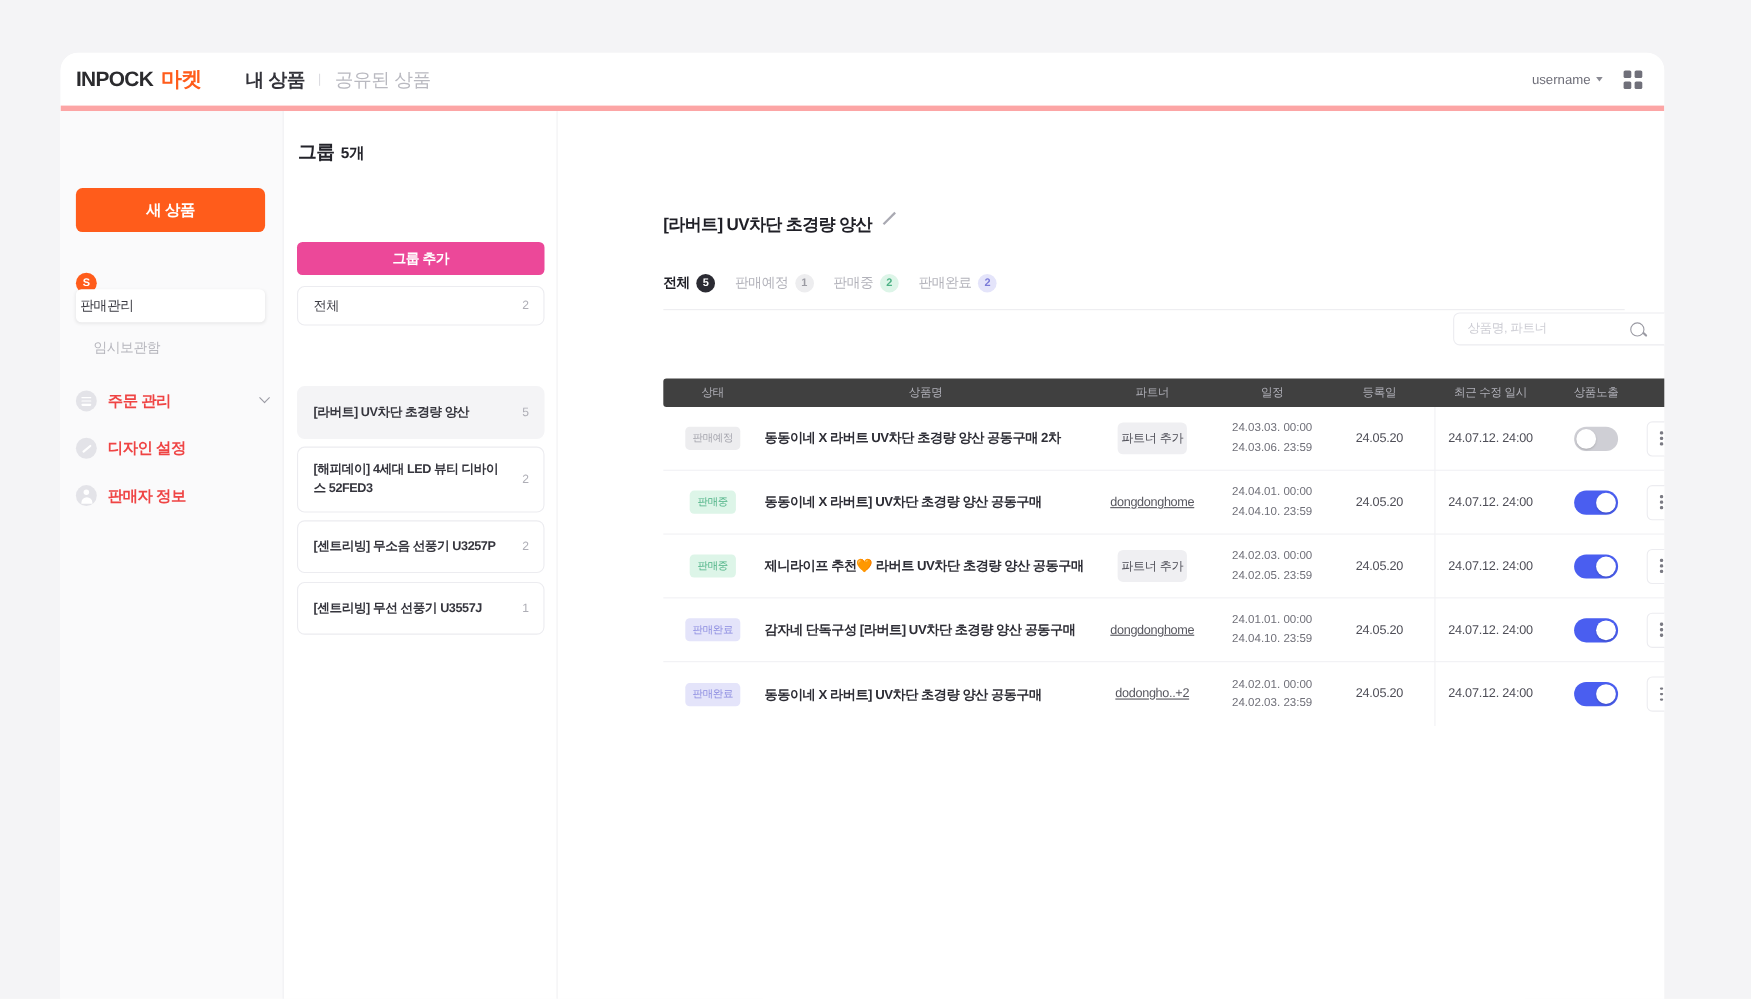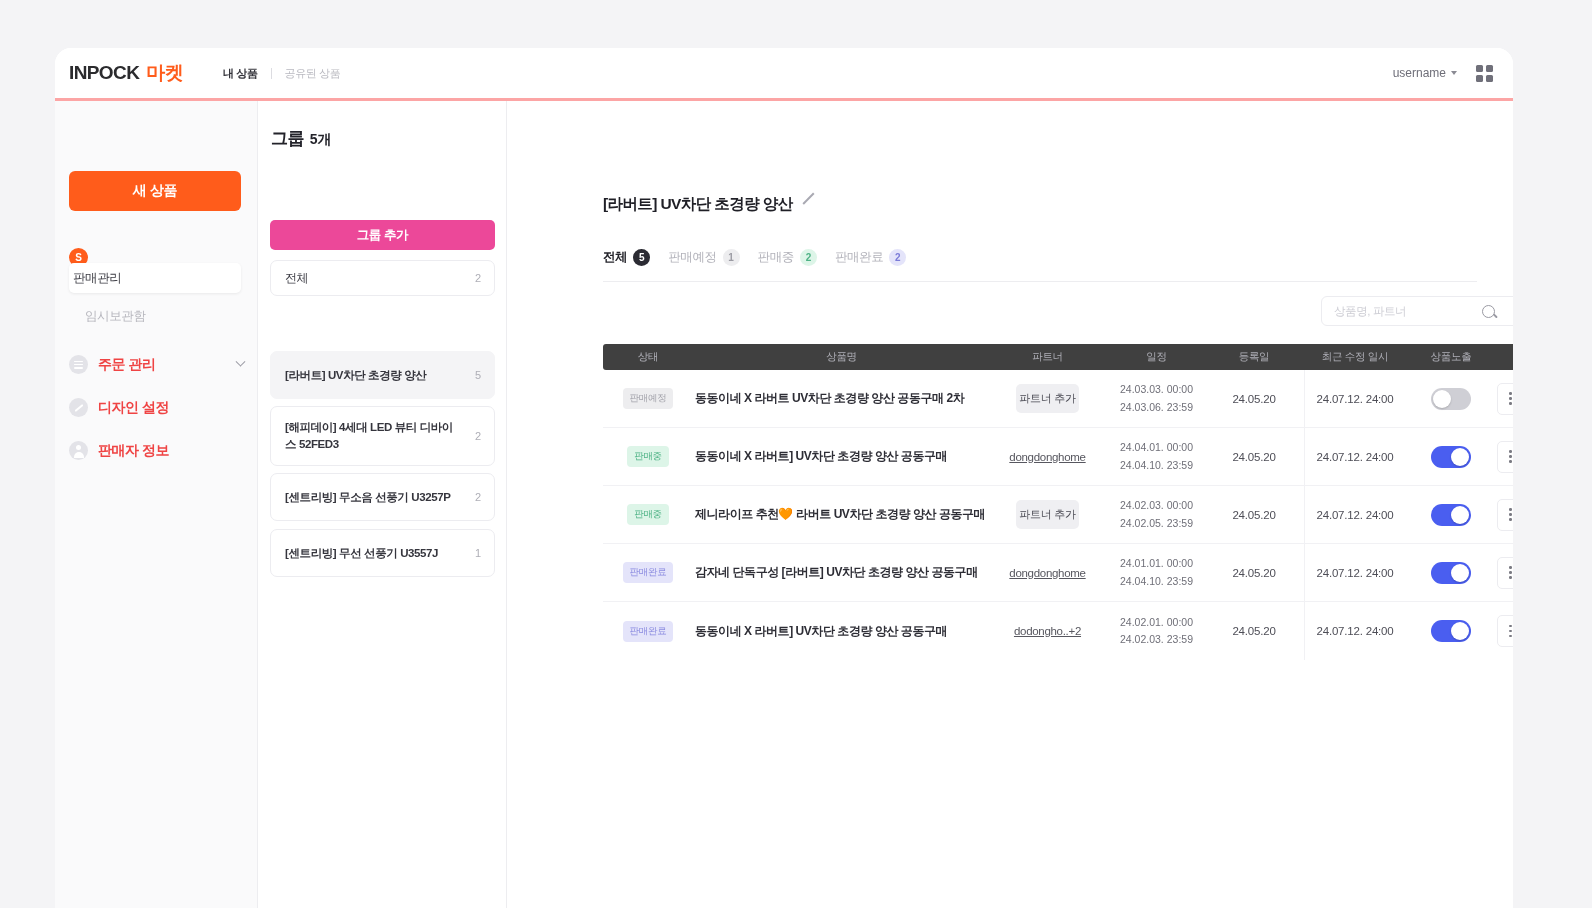--- a/index.html
+++ b/index.html
@@ -18,28 +18,28 @@
     background: #ffffff;
     border-radius: 16px 16px 0 0;
     overflow: hidden;
   }
 
   
   #topbar {
     position: absolute; left: 0; top: 0;
     width: 100%; height: 53px;
     background: #fff;
-    border-bottom: 3px solid #fca5a5;
+    border-bottom: 5px solid #fca5a5;
     display: flex; align-items: center;
   }
   #brand { display: flex; align-items: baseline; margin-left: 14px; }
   #brand .b1 { font-size: 19px; font-weight: 700; letter-spacing: -0.6px; color: #2b2b2e; }
   #brand .b2 { font-size: 19px; font-weight: 700; letter-spacing: -0.6px; color: #ff5c1b; margin-left: 7px; }
   #topnav { display: flex; align-items: center; margin-left: 40px; gap: 13px; }
-  #topnav .nav { font-size: 11px; font-weight: 700; color: #33333a; letter-spacing: -0.4px; cursor: pointer; }
+  #topnav .nav { font-size: 17px; font-weight: 700; color: #33333a; letter-spacing: -0.4px; cursor: pointer; }
   #topnav .nav.dim { font-weight: 400; color: #b9b9c0; }
   #topnav .sep { width: 1px; height: 11px; background: #dcdce1; }
   #topright { margin-left: auto; display: flex; align-items: center; gap: 19px; margin-right: 20px; }
   #username { font-size: 12px; color: #6e6e78; display: flex; align-items: center; gap: 5px; cursor: pointer; }
   .caret { width: 0; height: 0; border-left: 3.5px solid transparent; border-right: 3.5px solid transparent; border-top: 4.5px solid #8a8a93; }
   #grid-icon { display: grid; grid-template-columns: 7px 7px; grid-template-rows: 7px 7px; gap: 3px; cursor: pointer; }
   #grid-icon i { background: #70707a; border-radius: 1.5px; display: block; }
 
   
   #sidebar {
@@ -130,21 +130,21 @@
 
   #tabs { position: absolute; left: 96px; top: 148px; display: flex; align-items: center; gap: 18px; }
   .tab { display: flex; align-items: center; gap: 6px; cursor: pointer; }
   .tab .lb { font-size: 12.5px; letter-spacing: -0.4px; color: #b2b2ba; font-weight: 400; }
   .tab.active .lb { color: #23232a; font-weight: 700; }
   .pill { min-width: 17px; height: 17px; border-radius: 9px; display: flex; align-items: center; justify-content: center; font-size: 10px; font-weight: 700; padding: 0 4px; }
 
   #hrule { position: absolute; left: 96px; top: 180px; width: 874px; height: 1px; background: #ededf0; }
 
   #main-search {
-    position: absolute; left: 814px; top: 195px;
+    position: absolute; left: 814px; top: 183px;
     width: 204px; height: 30px;
     border: 1px solid #ececf0; border-radius: 6px; background: #fff;
     display: flex; align-items: center;
   }
   #main-search input {
     border: none; outline: none; background: transparent;
     font-family: inherit; font-size: 11.5px; letter-spacing: -0.4px;
     color: #3d3d45; margin-left: 12px; width: 148px;
   }
   #main-search input::placeholder { color: #cdcdd4; }

